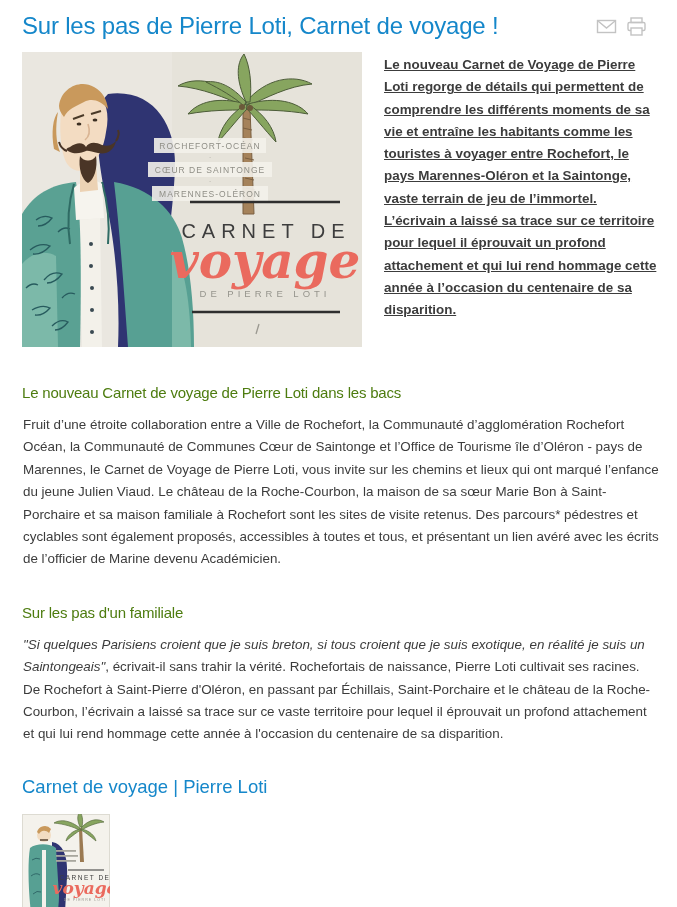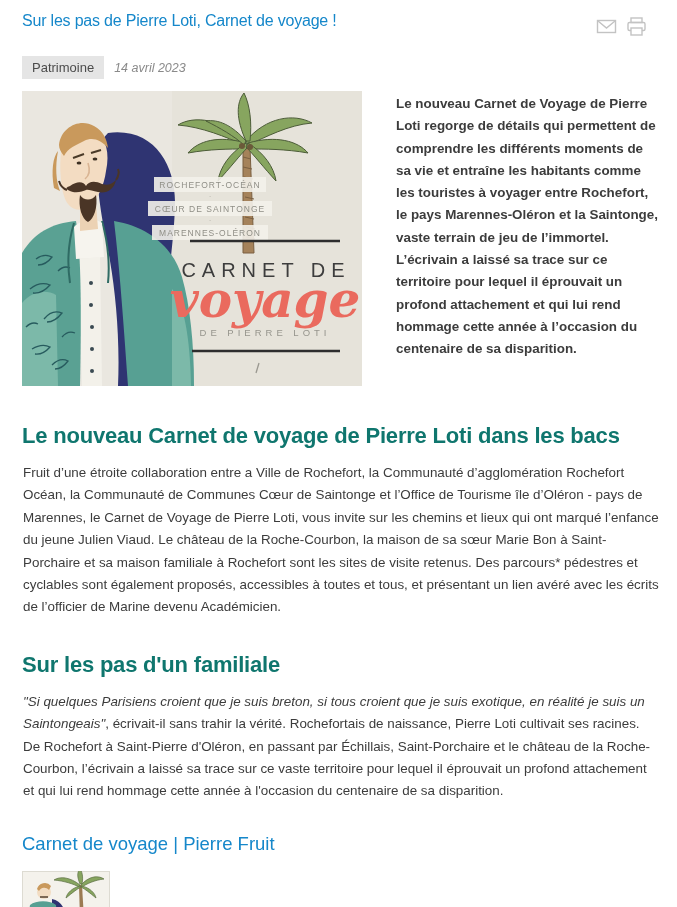--- a/index.html
+++ b/index.html
@@ -2,38 +2,38 @@
 <html lang="fr"><head>
 <meta charset="utf-8">
 <style>
   html,body{margin:0;padding:0;background:#fff;}
   body{width:677px;height:907px;overflow:hidden;
        font-family:"Liberation Sans",sans-serif;color:#3c3c3c;}
   .page{padding:12px 16px 0 22px;}
 
   
   .header-row{display:flex;justify-content:space-between;align-items:flex-start;}
-  h1.page-title{margin:0;font-size:16px;font-weight:400;color:#1587ca;letter-spacing:-0.2px;}
+  h1.page-title{margin:0;font-size:24px;font-weight:400;color:#1587ca;letter-spacing:-0.2px;}
   .share{display:flex;gap:9px;margin-top:4px;margin-right:14px;}
   .share button{border:none;background:none;padding:0;cursor:pointer;width:21px;height:21px;}
   .fb-btn{background:#44619d;border-radius:3px;display:flex;align-items:center;justify-content:center;}
   .fb-btn span{color:#fff;font-family:"Liberation Serif",serif;font-weight:bold;font-size:16px;line-height:1;margin-top:3px;}
 
   
   .meta{margin-top:19px;display:flex;align-items:center;}
   .badge{background:#e5e5e5;color:#4c4c4c;font-size:13px;padding:4px 10px;display:inline-block;}
   .date{font-style:italic;color:#8a8a8a;font-size:12.5px;margin-left:10px;}
 
   
   .hero-row{margin-top:12px;display:flex;gap:22px;}
   .hero{flex:0 0 340px;}
-  .intro{flex:1;font-weight:bold;font-size:13.4px;line-height:22.3px;margin:2px 0 0 12px;}
-
-  
-  h2.section{margin:33px 0 13px 0;font-size:22px;font-weight:700;color:#0f766e;letter-spacing:-0.2px;}
+  .intro{flex:1;font-weight:bold;font-size:13.4px;line-height:22.3px;margin:2px 0 0 0;text-decoration:underline;}
+
+  
+  h2.section{margin:33px 0 13px 0;font-size:15px;font-weight:400;color:#4d7c0f;letter-spacing:-0.2px;}
   p.body{margin:1px;font-size:13.4px;line-height:22.4px;max-width:640px;}
   p.body em{font-style:italic;}
   h3.doc-link{margin:30px 0 0 0;font-size:18.5px;font-weight:400;}
   h3.doc-link a{color:#1587ca;text-decoration:none;}
 
   
   .dl-row{margin-top:16px;display:flex;gap:22px;align-items:flex-start;}
   .thumb{flex:0 0 88px;cursor:pointer;}
   .dl-links{padding-top:40px;}
 
@@ -61,24 +61,20 @@
       <button>
         <svg width="21" height="21" viewBox="0 0 21 21">
           <rect x="5" y="2" width="11" height="4.5" fill="none" stroke="#c3c3c3" stroke-width="1.4"></rect>
           <rect x="2" y="6.5" width="17" height="8" rx="1.5" fill="none" stroke="#c3c3c3" stroke-width="1.4"></rect>
           <rect x="5" y="12" width="11" height="7" fill="#fff" stroke="#c3c3c3" stroke-width="1.4"></rect>
         </svg>
       </button>
     </div>
   </div>
 
-  <div class="meta">
-    <span class="badge">Patrimoine</span>
-    <span class="date">14 avril 2023</span>
-  </div>
 
   <div class="hero-row">
     <div class="hero">
       <svg width="340" height="295" viewBox="0 0 340 295">
         <rect x="0" y="0" width="340" height="295" fill="#eae7e0"></rect>
         <rect x="150" y="0" width="190" height="295" fill="#e6e3da"></rect>
 
         <path d="M86,42 C132,36 154,74 153,114 C152,152 146,176 147,210 C148,242 150,268 150,295 L96,295 C98,250 94,205 88,170 C82,135 64,62 86,42 Z" fill="#2f3472"></path>
 
         <path d="M92,130 C128,136 152,158 160,186 C168,214 172,252 172,295 L106,295 C102,240 98,180 92,130 Z" fill="#57a093"></path>
@@ -177,21 +173,21 @@
     <p class="intro">Le nouveau Carnet de Voyage de Pierre Loti regorge de détails qui permettent de comprendre les différents moments de sa vie et entraîne les habitants comme les touristes à voyager entre Rochefort, le pays Marennes-Oléron et la Saintonge, vaste terrain de jeu de l’immortel. L’écrivain a laissé sa trace sur ce territoire pour lequel il éprouvait un profond attachement et qui lui rend hommage cette année à l’occasion du centenaire de sa disparition.</p>
   </div>
 
   <h2 class="section">Le nouveau Carnet de voyage de Pierre Loti dans les bacs</h2>
   <p class="body">Fruit d’une étroite collaboration entre a Ville de Rochefort, la Communauté d’agglomération Rochefort Océan, la Communauté de Communes Cœur de Saintonge et l’Office de Tourisme île d’Oléron - pays de Marennes, le Carnet de Voyage de Pierre Loti, vous invite sur les chemins et lieux qui ont marqué l’enfance du jeune Julien Viaud. Le château de la Roche-Courbon, la maison de sa sœur Marie Bon à Saint-Porchaire et sa maison familiale à Rochefort sont les sites de visite retenus. Des parcours* pédestres et cyclables sont également proposés, accessibles à toutes et tous, et présentant un lien avéré avec les écrits de l’officier de Marine devenu Académicien.</p>
 
   <h2 class="section">Sur les pas d'un familiale</h2>
   <p class="body"><em>"Si quelques Parisiens croient que je suis breton, si tous croient que je suis exotique, en réalité je suis un Saintongeais"</em><span>, écrivait-il sans trahir la vérité. Rochefortais de naissance, Pierre Loti cultivait ses racines. De Rochefort à Saint-Pierre d'Oléron, en passant par Échillais, Saint-Porchaire et le château de la Roche-Courbon, l’écrivain a laissé sa trace sur ce vaste territoire pour lequel il éprouvait un profond attachement et qui lui rend hommage cette année à l'occasion du centenaire de sa disparition.</span></p>
 
   <h3 class="doc-link">
-    <a href="#">Carnet de voyage | Pierre Fruit</a>
+    <a href="#">Carnet de voyage | Pierre Loti</a>
   </h3>
 
   <div class="dl-row">
     <div class="thumb">
       <svg width="88" height="133" viewBox="0 0 88 133">
         <rect x="0.5" y="0.5" width="87" height="132" fill="#f4f2ec" stroke="#dddbd2"></rect>
 
         <path d="M30,28 C42,30 46,44 45,62 C44,86 42,106 42,130 L32,130 C33,100 30,60 30,28 Z" fill="#2f3472"></path>
 
         <path d="M8,34 C14,29 28,29 34,34 L37,82 C37,92 35,100 35,106 L10,106 C7,88 5,52 8,34 Z" fill="#57a093"></path>

